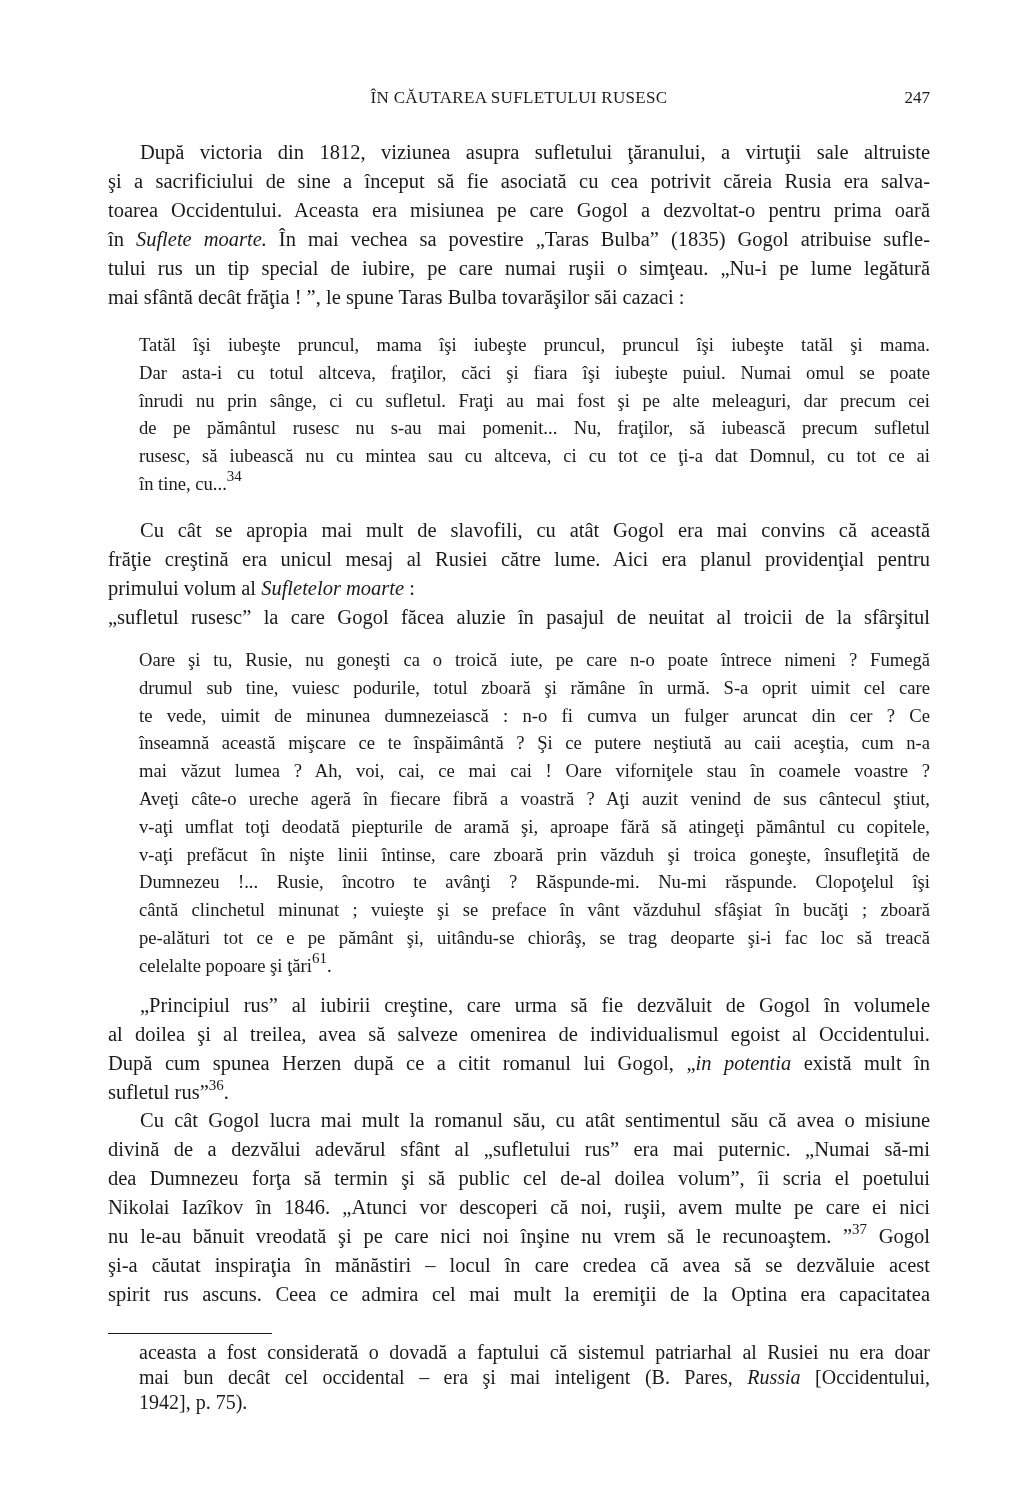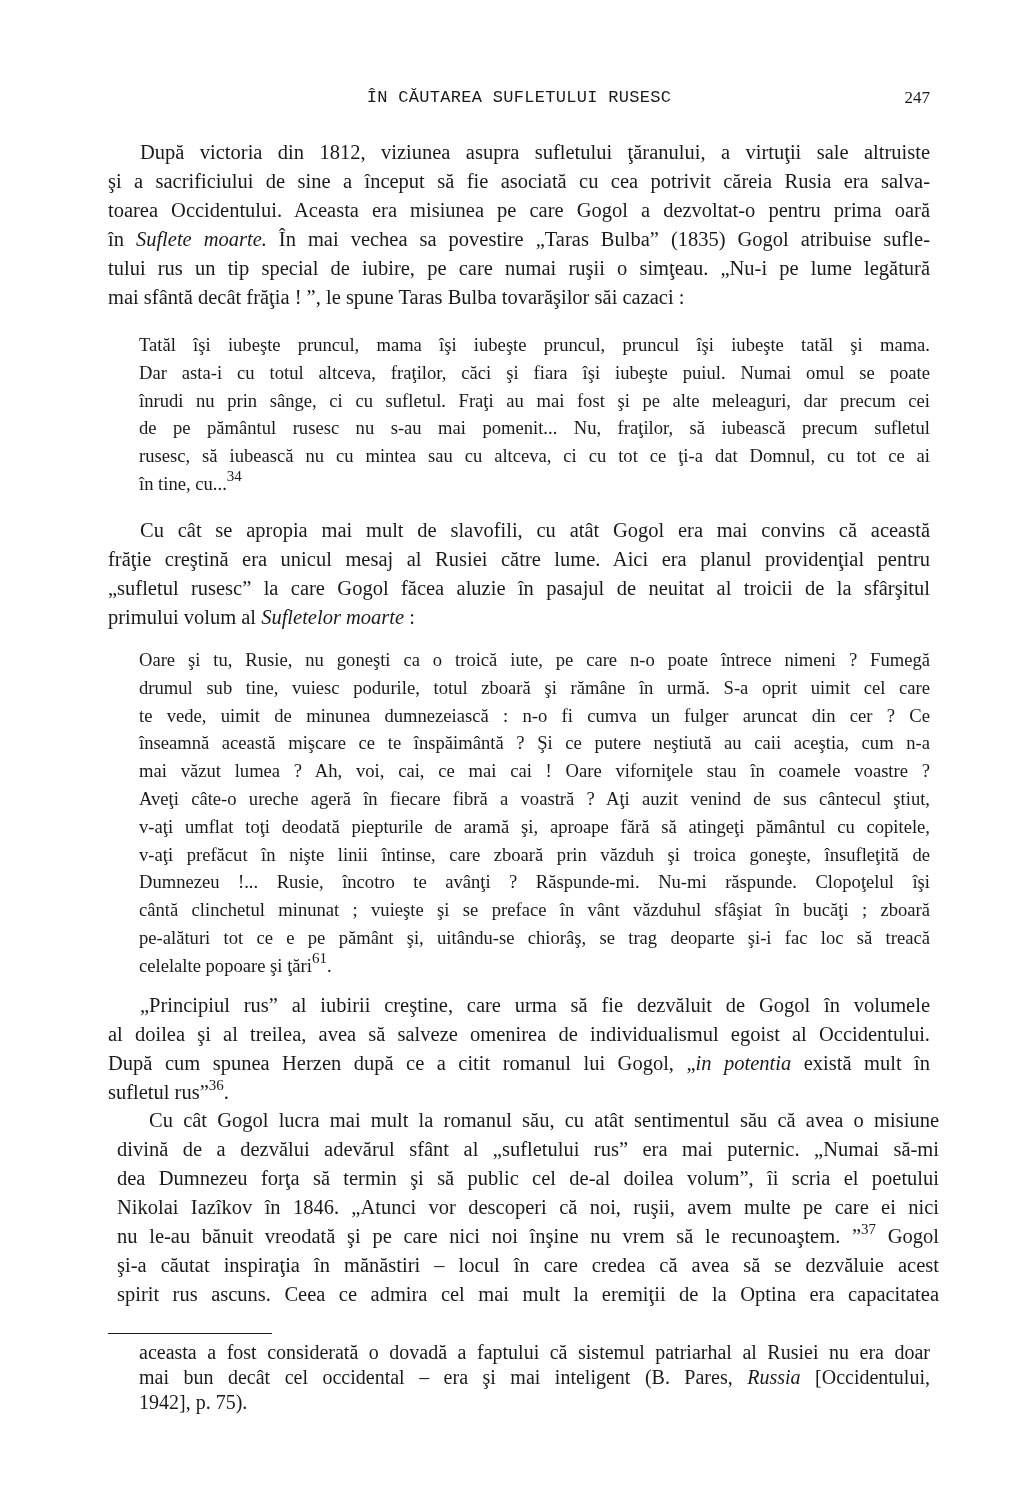--- a/index.html
+++ b/index.html
@@ -7,21 +7,21 @@
     width: 1024px; height: 1504px; position: relative; overflow: hidden;
     font-family: "Liberation Serif", "DejaVu Serif", serif;
     color: #1a1a1a;
   }
   .header {
     position: absolute; top: 88px; left: 108px; width: 822px;
     font-size: 17px; height: 24px;
   }
   .running-title {
     position: absolute; left: 0; right: 0; text-align: center;
-    letter-spacing: 0.3px; top: 0; font-family: Liberation Mono, monospace;
+    letter-spacing: 0.3px; top: 0;
   }
   .page-number { position: absolute; right: 0; top: 0; }
   .body-text {
     position: absolute; left: 108px; width: 822px;
     font-size: 20.5px; line-height: 29px; text-align: justify;
   }
   .quote {
     position: absolute; left: 139px; width: 791px;
     font-size: 18.6px; line-height: 27.8px; text-align: justify;
   }
@@ -61,22 +61,22 @@
   <span class="line">Dar asta-i cu totul altceva, fraţilor, căci şi fiara îşi iubeşte puiul. Numai omul se poate</span>
   <span class="line">înrudi nu prin sânge, ci cu sufletul. Fraţi au mai fost şi pe alte meleaguri, dar precum cei</span>
   <span class="line">de pe pământul rusesc nu s-au mai pomenit... Nu, fraţilor, să iubească precum sufletul</span>
   <span class="line">rusesc, să iubească nu cu mintea sau cu altceva, ci cu tot ce ţi-a dat Domnul, cu tot ce ai</span>
   <span class="line last"><span>în tine, cu...</span><sup>34</sup></span>
 </div>
 
 <div class="body-text" style="top:516px;">
   <span class="line ind">Cu cât se apropia mai mult de slavofili, cu atât Gogol era mai convins că această</span>
   <span class="line">frăţie creştină era unicul mesaj al Rusiei către lume. Aici era planul providenţial pentru</span>
+  <span class="line last"><span>primului volum al </span><em>Sufletelor moarte</em><span> :</span></span>
   <span class="line">„sufletul rusesc” la care Gogol făcea aluzie în pasajul de neuitat al troicii de la sfârşitul</span>
-  <span class="line last"><span>primului volum al </span><em>Sufletelor moarte</em><span> :</span></span>
 </div>
 
 <div class="quote" style="top:646px;">
   <span class="line">Oare şi tu, Rusie, nu goneşti ca o troică iute, pe care n-o poate întrece nimeni ? Fumegă</span>
   <span class="line">drumul sub tine, vuiesc podurile, totul zboară şi rămâne în urmă. S-a oprit uimit cel care</span>
   <span class="line">te vede, uimit de minunea dumnezeiască : n-o fi cumva un fulger aruncat din cer ? Ce</span>
   <span class="line">înseamnă această mişcare ce te înspăimântă ? Şi ce putere neştiută au caii aceştia, cum n-a</span>
   <span class="line">mai văzut lumea ? Ah, voi, cai, ce mai cai ! Oare viforniţele stau în coamele voastre ?</span>
   <span class="line">Aveţi câte-o ureche ageră în fiecare fibră a voastră ? Aţi auzit venind de sus cântecul ştiut,</span>
   <span class="line">v-aţi umflat toţi deodată piepturile de aramă şi, aproape fără să atingeţi pământul cu copitele,</span>
@@ -87,21 +87,21 @@
   <span class="line last"><span>celelalte popoare şi ţări</span><sup>61</sup><span>.</span></span>
 </div>
 
 <div class="body-text" style="top:991px;">
   <span class="line ind">„Principiul rus” al iubirii creştine, care urma să fie dezvăluit de Gogol în volumele</span>
   <span class="line">al doilea şi al treilea, avea să salveze omenirea de individualismul egoist al Occidentului.</span>
   <span class="line"><span>După cum spunea Herzen după ce a citit romanul lui Gogol, „</span><em>in potentia</em><span> există mult în</span></span>
   <span class="line last"><span>sufletul rus”</span><sup>36</sup><span>.</span></span>
 </div>
 
-<div class="body-text" style="top:1106px;margin-left:9px;">
+<div class="body-text" style="top:1106px;">
   <span class="line ind">Cu cât Gogol lucra mai mult la romanul său, cu atât sentimentul său că avea o misiune</span>
   <span class="line">divină de a dezvălui adevărul sfânt al „sufletului rus” era mai puternic. „Numai să-mi</span>
   <span class="line">dea Dumnezeu forţa să termin şi să public cel de-al doilea volum”, îi scria el poetului</span>
   <span class="line">Nikolai Iazîkov în 1846. „Atunci vor descoperi că noi, ruşii, avem multe pe care ei nici</span>
   <span class="line"><span>nu le-au bănuit vreodată şi pe care nici noi înşine nu vrem să le recunoaştem. ”</span><sup>37</sup><span> Gogol</span></span>
   <span class="line">şi-a căutat inspiraţia în mănăstiri – locul în care credea că avea să se dezvăluie acest</span>
   <span class="line">spirit rus ascuns. Ceea ce admira cel mai mult la eremiţii de la Optina era capacitatea</span>
 </div>
 
 <div class="fn-rule"></div>

